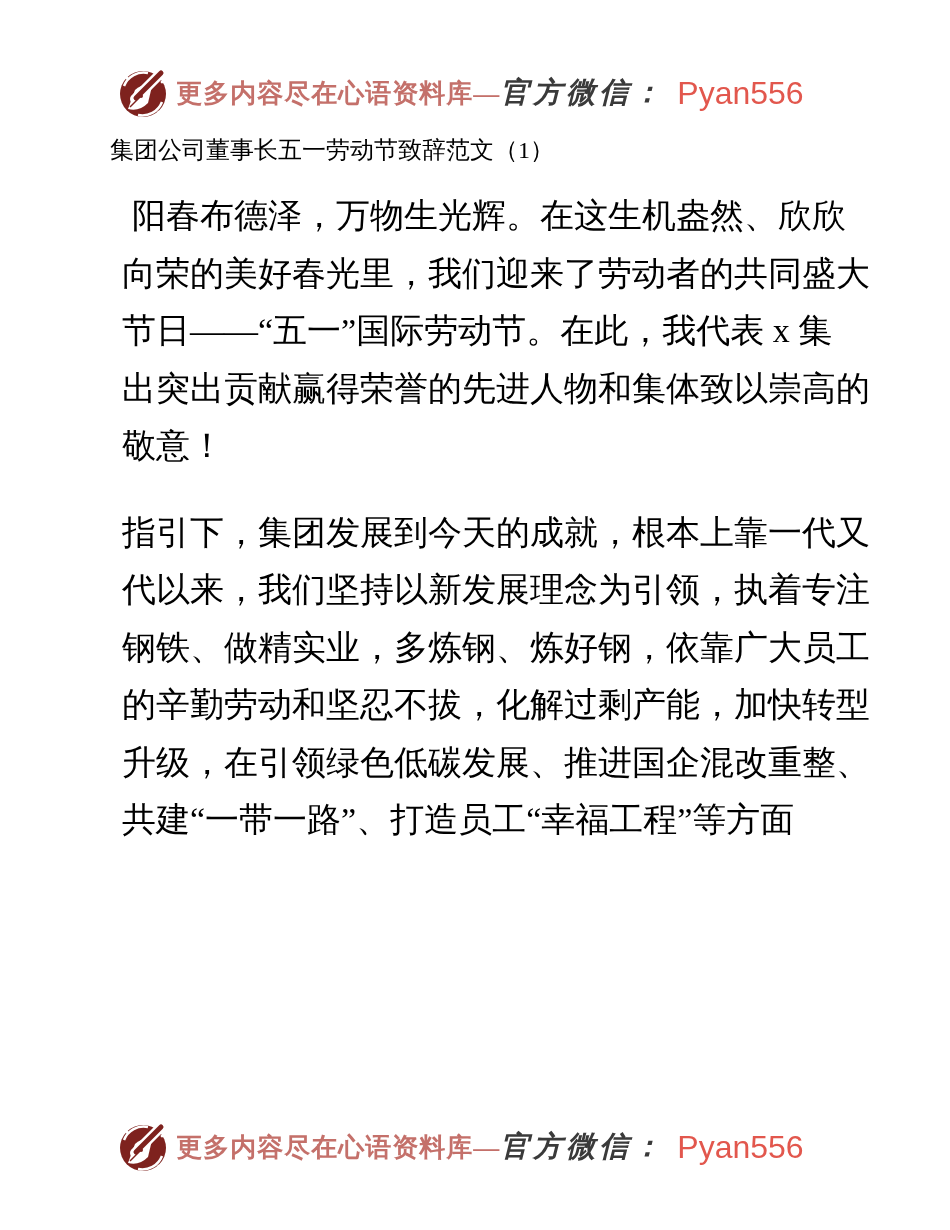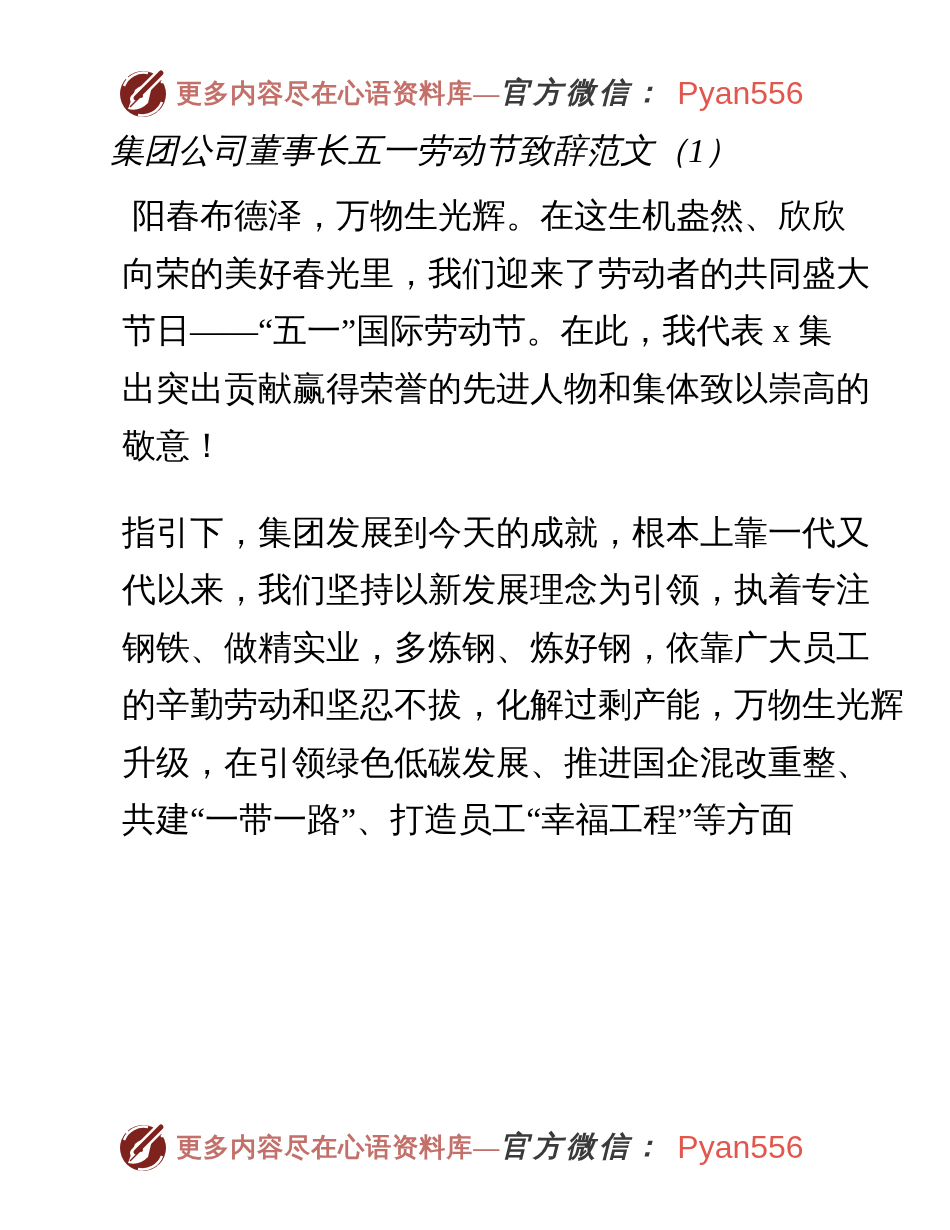--- a/index.html
+++ b/index.html
@@ -56,25 +56,24 @@
   }
   .doc {
     position: absolute;
     top: 122px;
     left: 98px;
     right: 40px;
   }
   .doc-title {
     margin: 0 0 8px 0;
     padding-left: 12px;
-    font-size: 34px;
+    font-size: 24px;
     font-weight: 400;
     line-height: 57px;
     white-space: nowrap;
-    font-style: italic;
   }
   .paragraph { margin: 0; }
   .paragraph + .paragraph { margin-top: 29px; }
   .line {
     height: 57.5px;
     line-height: 57.5px;
     font-size: 34px;
     white-space: nowrap;
     margin-left: 24px;
   }
@@ -110,21 +109,21 @@
     <div class="line">向荣的美好春光里，我们迎来了劳动者的共同盛大</div>
     <div class="line">节日——“五一”国际劳动节。在此，我代表 x 集</div>
     <div class="line">出突出贡献赢得荣誉的先进人物和集体致以崇高的</div>
     <div class="line">敬意！</div>
   </div>
 
   <div class="paragraph">
     <div class="line">指引下，集团发展到今天的成就，根本上靠一代又</div>
     <div class="line">代以来，我们坚持以新发展理念为引领，执着专注</div>
     <div class="line">钢铁、做精实业，多炼钢、炼好钢，依靠广大员工</div>
-    <div class="line">的辛勤劳动和坚忍不拔，化解过剩产能，万物生光辉</div>
+    <div class="line">的辛勤劳动和坚忍不拔，化解过剩产能，加快转型</div>
     <div class="line">升级，在引领绿色低碳发展、推进国企混改重整、</div>
     <div class="line">共建“一带一路”、打造员工“幸福工程”等方面</div>
   </div>
 </div>
 
 <div class="banner banner-footer">
   <svg class="logo" viewBox="0 0 50 54" aria-hidden="true">
     <circle cx="25" cy="28" r="23" fill="#7e221e"></circle>
     <path d="M6 20 A21 21 0 0 1 30 7" stroke="#ffffff" stroke-width="2.5" fill="none"></path>
     <path d="M44 36 A21 21 0 0 1 20 49" stroke="#ffffff" stroke-width="2.5" fill="none"></path>

